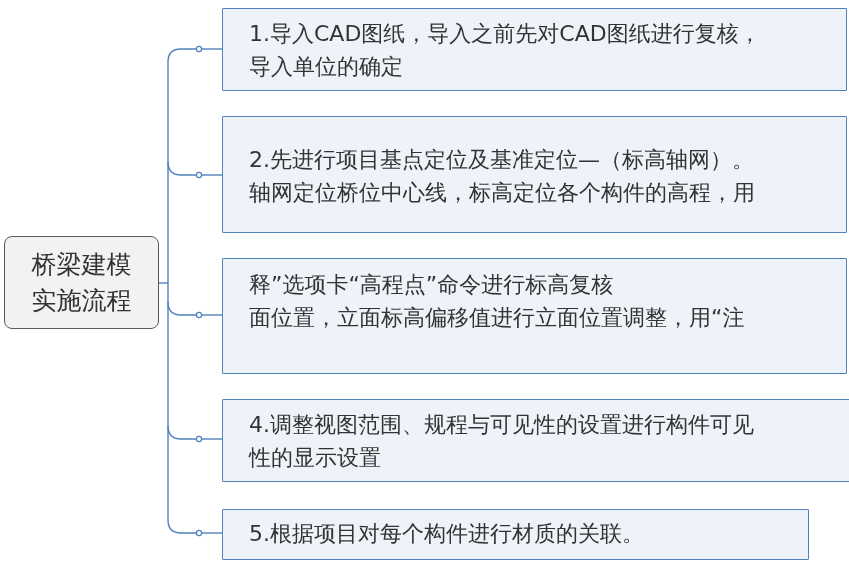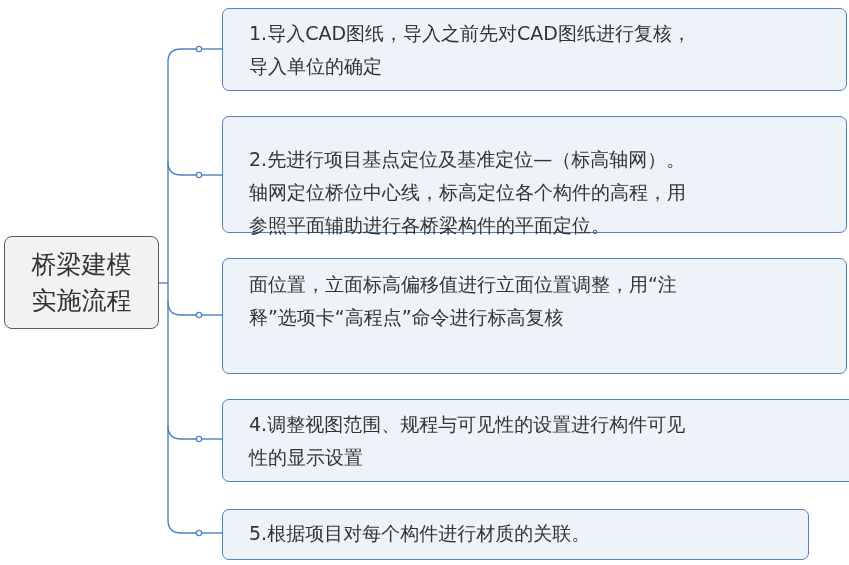--- a/index.html
+++ b/index.html
@@ -8,22 +8,22 @@
   #connectors { position:absolute; left:0; top:0; width:849px; height:565px; }
   .root {
     position:absolute; left:4px; top:236px; width:155px; height:93px;
     background:#f2f2f2; border:1.5px solid #5a5a5a; border-radius:8px;
     box-sizing:border-box; display:flex; align-items:center; justify-content:center;
     text-align:center; font-size:25px; line-height:36px; color:#333333;
   }
   .root span { display:block; width:120px; }
   .node {
     position:absolute; left:222px; box-sizing:border-box;
-    background:#eef3fa; border:1.3px solid #4f81bd; border-radius:7px;
-    color:#333333; font-size:19px; line-height:33px;
+    background:#eef3fa; border:1.3px solid #4f81bd; border-radius:1px;
+    color:#333333; font-size:22px; line-height:33px;
     padding:6px 16px 6px 26px; letter-spacing:0px;
   }
   .node-text { display:block; word-break:break-all; }
 </style>
 </head>
 <body>
 
 <svg id="connectors" viewBox="0 0 849 565">
   <g fill="none" stroke="#4f81bd" stroke-width="1.4">
 
@@ -62,26 +62,25 @@
 </div>
 
 <div class="node" style="top:8px;width:625px;height:83px;padding-top:8px;">
   <span class="node-text">1.导入CAD图纸，导入之前先对CAD图纸进行复核，</span>
   <span class="node-text">导入单位的确定</span>
 </div>
 
 <div class="node" style="top:116px;width:625px;height:117px;padding-top:26px;">
   <span class="node-text">2.先进行项目基点定位及基准定位—（标高轴网）。</span>
   <span class="node-text">轴网定位桥位中心线，标高定位各个构件的高程，用</span>
-  <span class="node-text">参照平面辅助进行各桥梁构件的平面定位。</span>
 </div>
 
 <div class="node" style="top:258px;width:625px;height:116px;padding-top:9px;">
+  <span class="node-text">释”选项卡“高程点”命令进行标高复核</span>
   <span class="node-text">面位置，立面标高偏移值进行立面位置调整，用“注</span>
-  <span class="node-text">释”选项卡“高程点”命令进行标高复核</span>
 </div>
 
 <div class="node" style="top:399px;width:655px;height:83px;padding-top:8px;">
   <span class="node-text">4.调整视图范围、规程与可见性的设置进行构件可见</span>
   <span class="node-text">性的显示设置</span>
 </div>
 
 <div class="node" style="top:509px;width:587px;height:51px;padding-top:7px;">
   <span class="node-text">5.根据项目对每个构件进行材质的关联。</span>
 </div>

